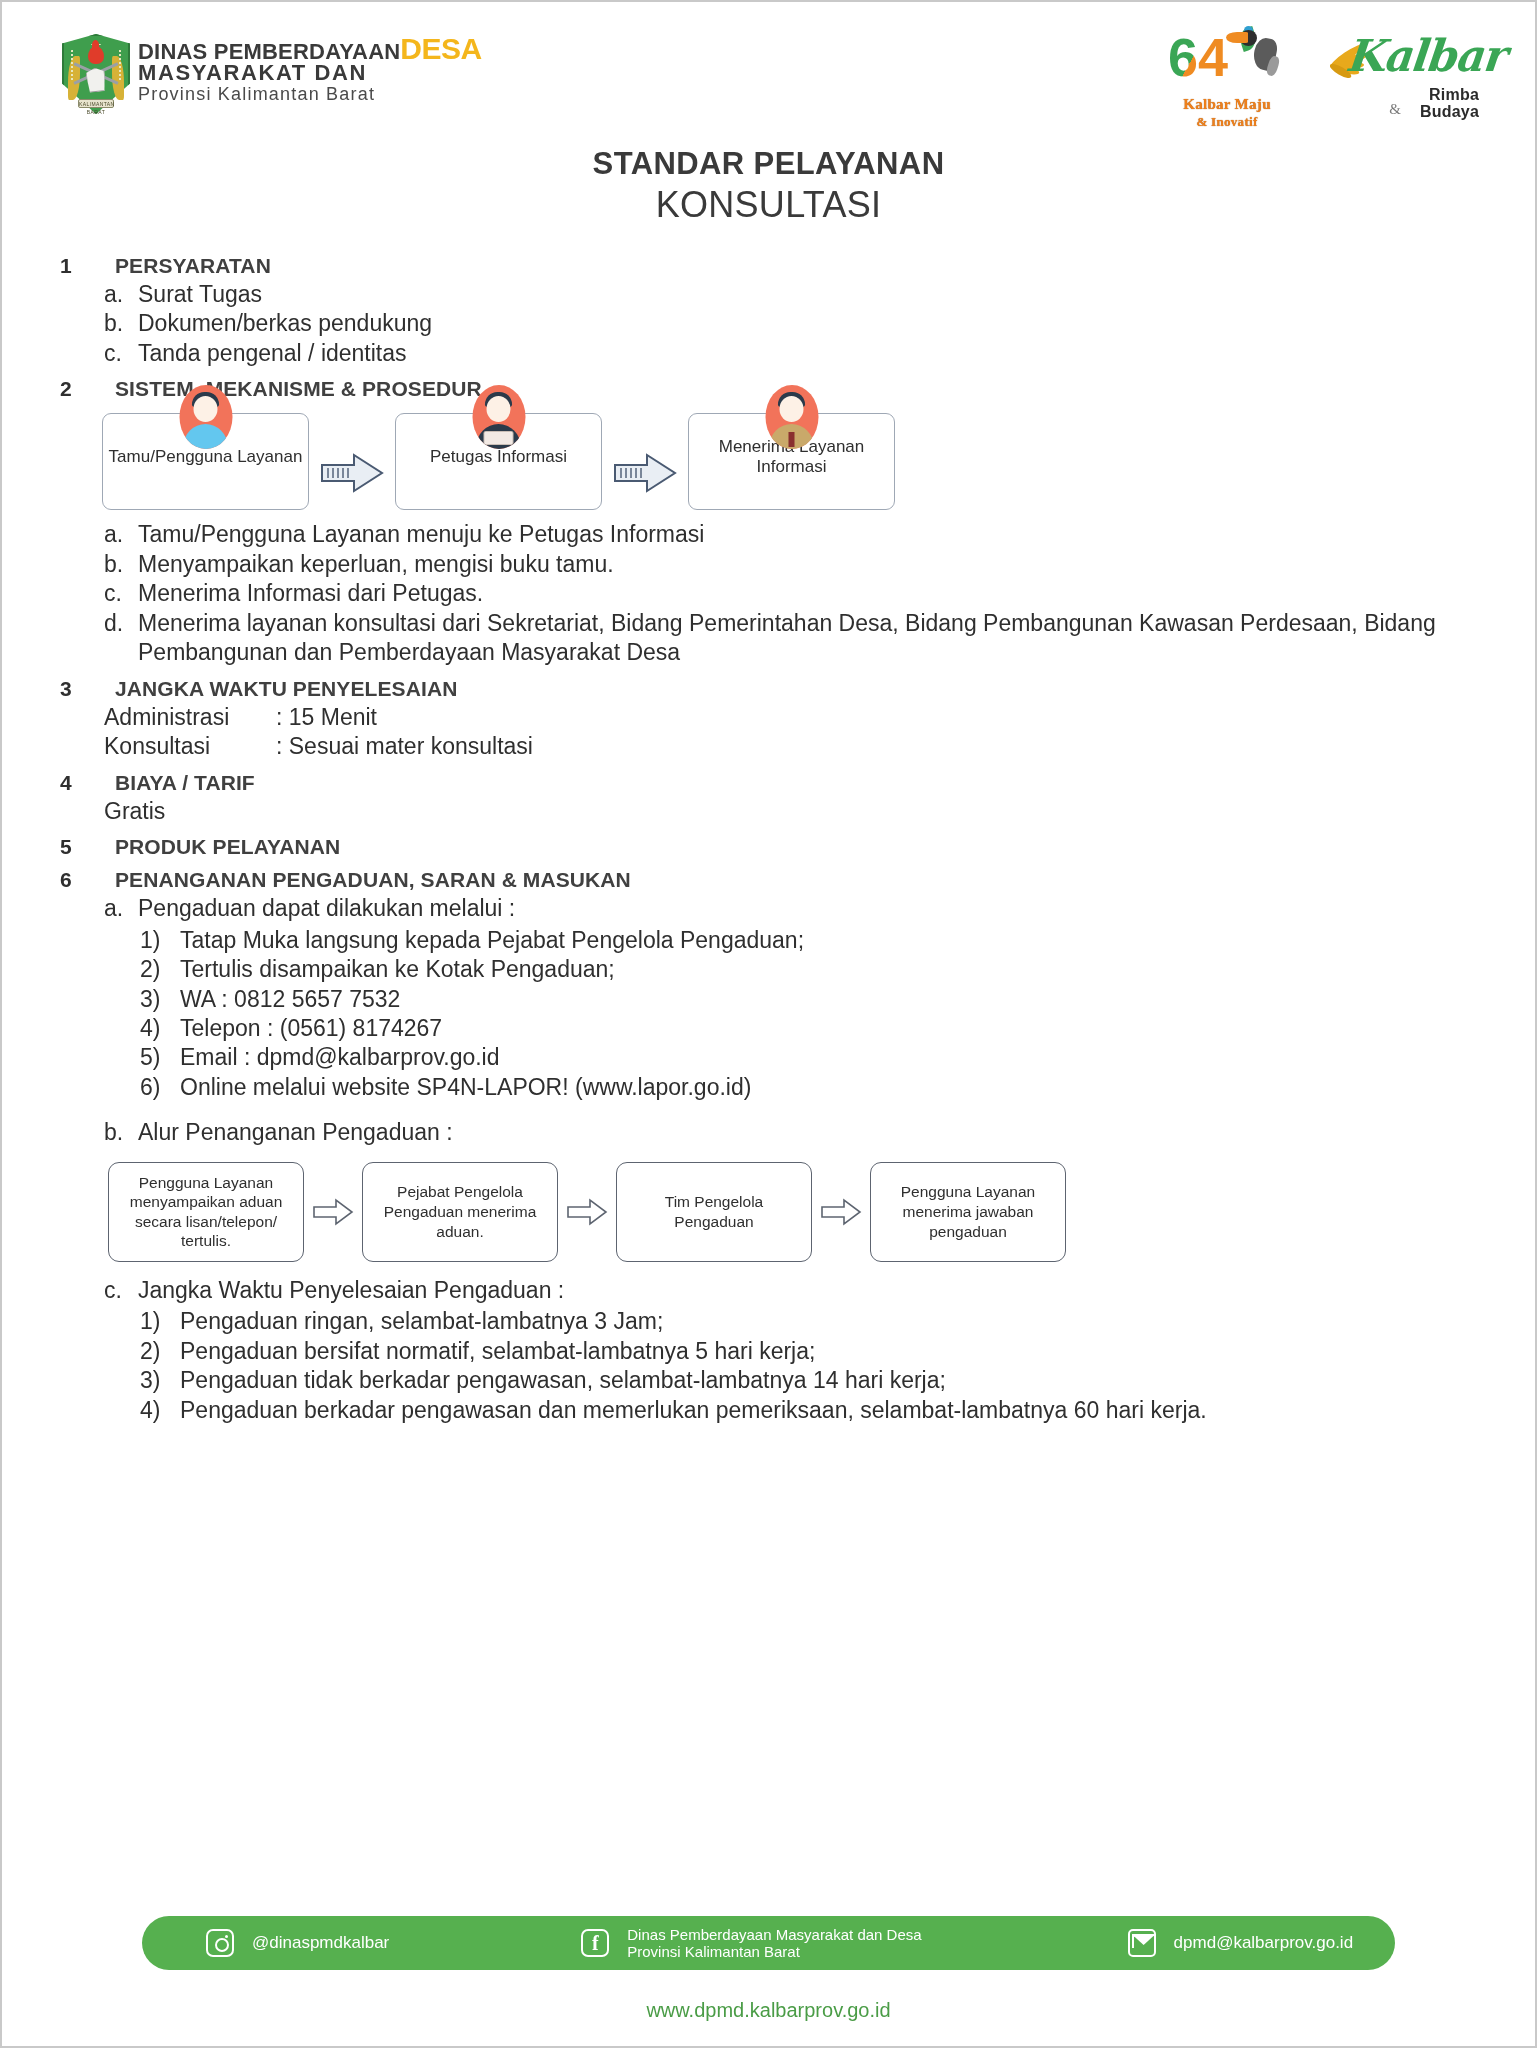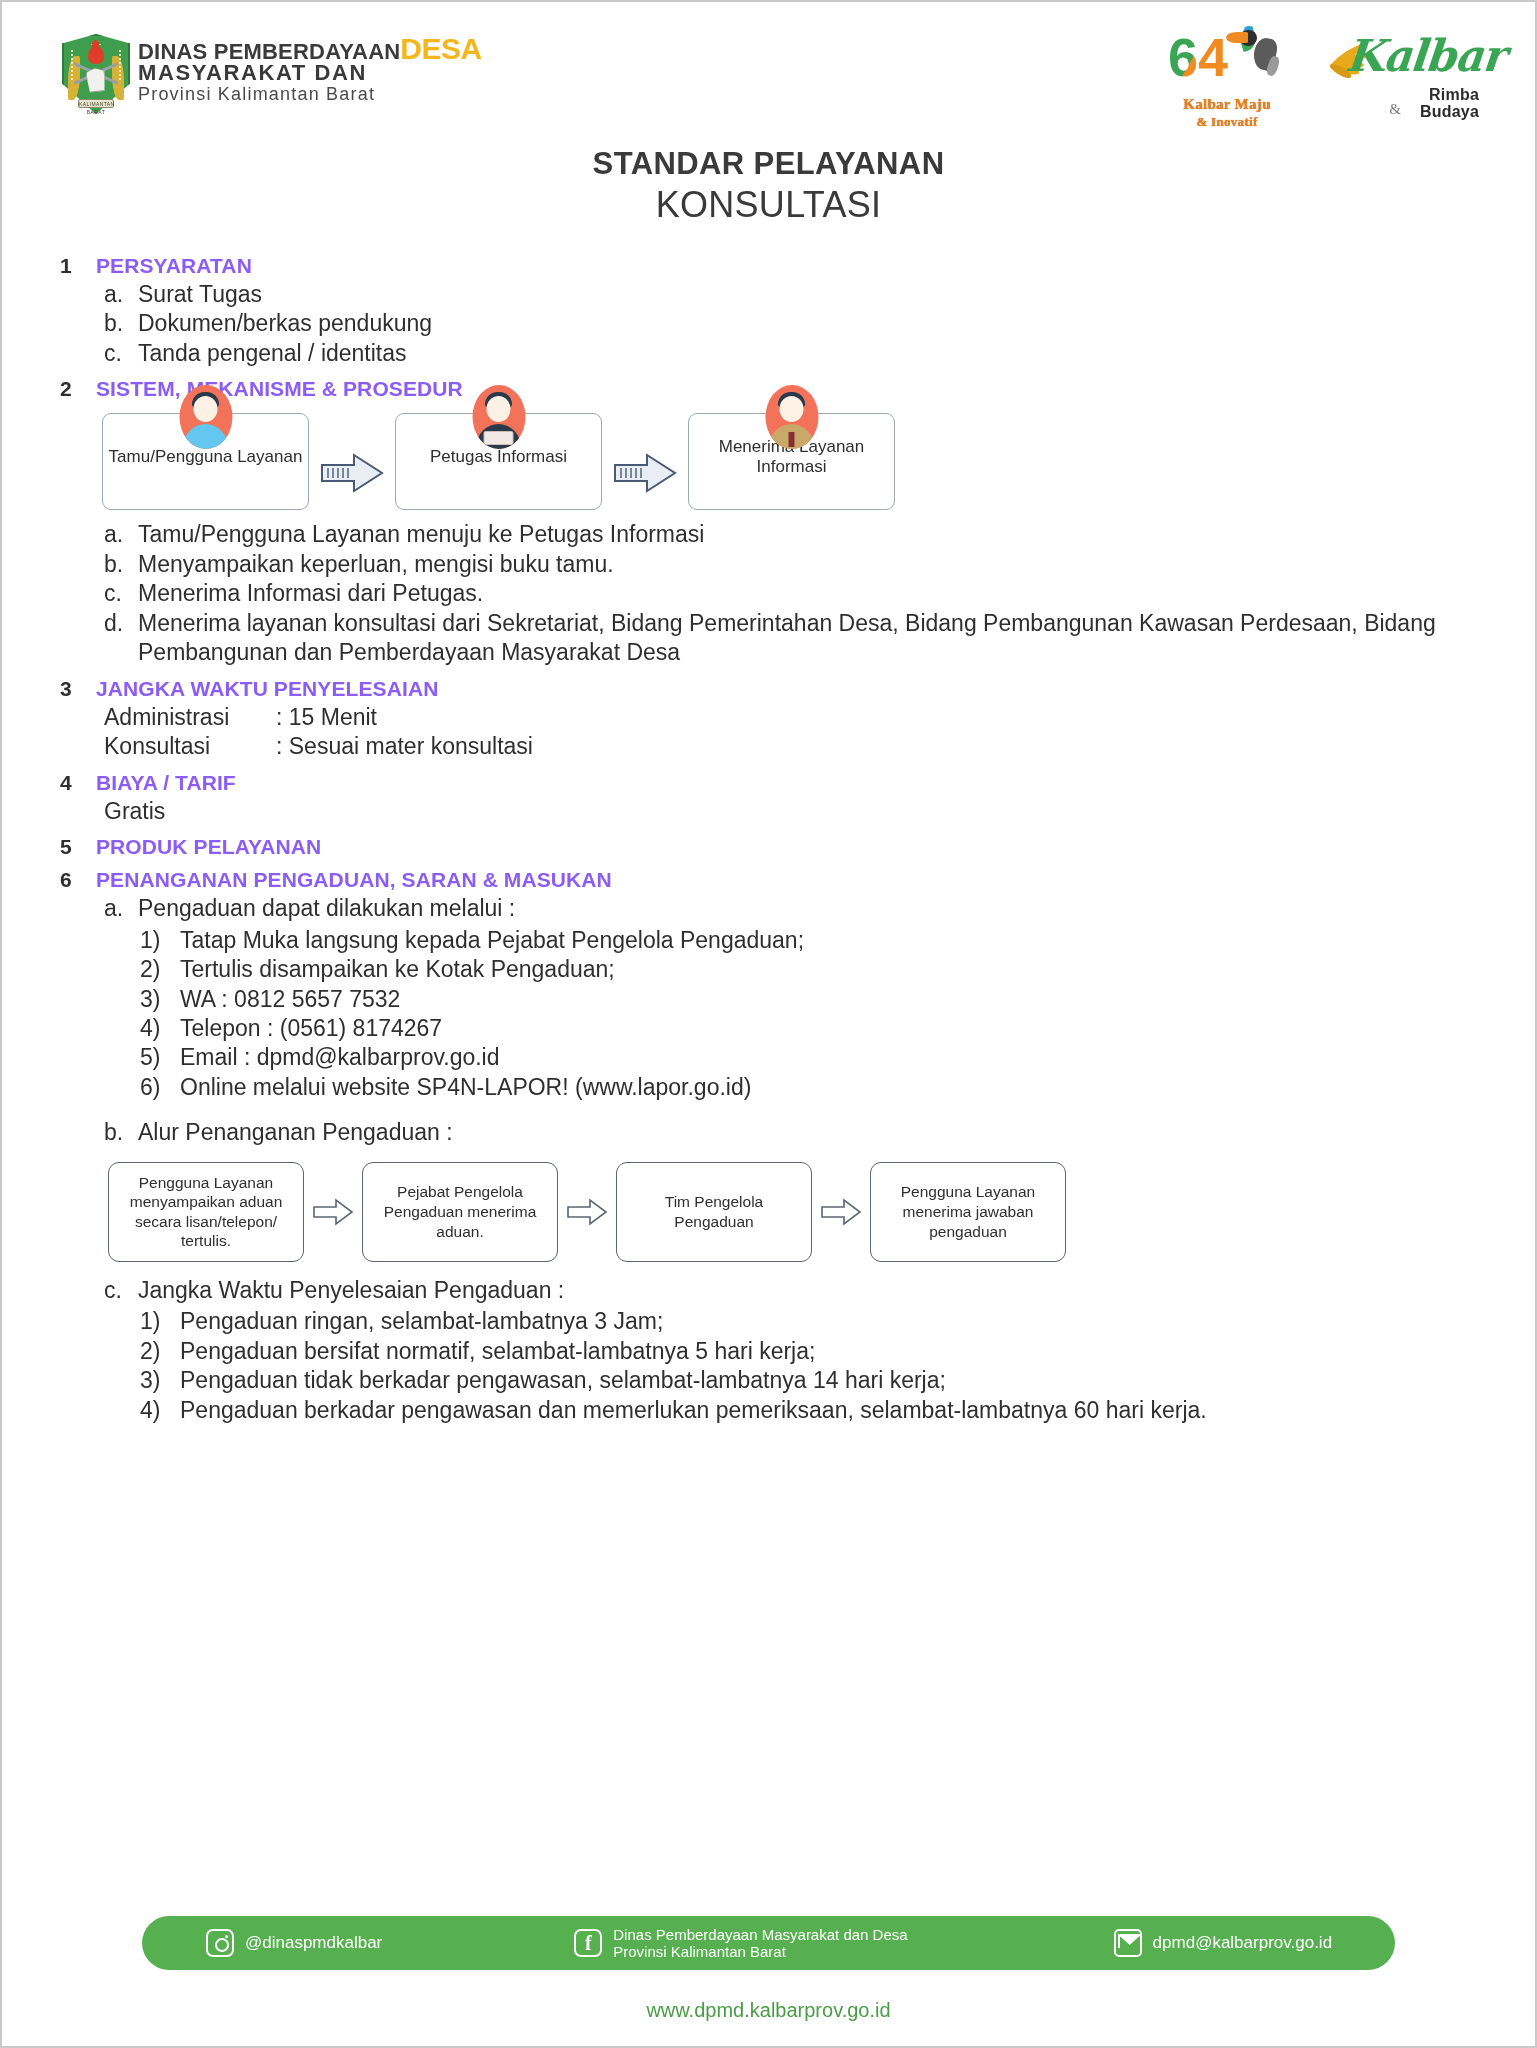--- a/index.html
+++ b/index.html
@@ -184,21 +184,21 @@
   }
 
   
   .body { padding: 0 58px; margin-top: 28px; color: #2f2f2f; }
   .sec { display: flex; margin-top: 9px; }
   .sec-num {
     width: 36px; flex: 0 0 36px; font-size: 21px; font-weight: bold; color: #2f2f2f;
   }
   .sec-body { flex: 1; }
   .sec-title {
-    font-size: 21px; font-weight: bold; color: #8b5cf6; letter-spacing: .1px;
+    font-size: 21px; font-weight: bold; color: #404040; letter-spacing: .1px; margin-left: 19px;
   }
   .plain { font-size: 23px; font-weight: 300; color: #2f2f2f; line-height: 1.26; }
 
   ul.alpha, ul.num { list-style: none; }
   ul.alpha > li, ul.num > li {
     display: flex; font-size: 23px; font-weight: 300; line-height: 1.28;
     color: #2f2f2f;
   }
   ul.alpha > li > .mk { width: 34px; flex: 0 0 34px; }
   ul.num > li > .mk { width: 40px; flex: 0 0 40px; }
@@ -274,21 +274,21 @@
     width: 42px; height: 28px; margin: 0 8px; flex: 0 0 42px;
   }
   .arrow2 svg { width: 100%; height: 100%; }
 
   
   .footbar {
     position: absolute; left: 140px; right: 140px; bottom: 76px;
     height: 54px; background: #56b04f; border-radius: 27px;
     display: flex; align-items: center; color: #fff;
   }
-  .fitem { display: flex; align-items: center; gap: 11px; padding-left: 36px; }
+  .fitem { display: flex; align-items: center; gap: 18px; padding-left: 36px; }
   .fi-ig { margin-left: 28px; }
   .fi-fb { margin-left: 156px; }
   .fi-em { margin-left: 170px; }
   .ficon {
     width: 28px; height: 28px; border: 2px solid #fff; border-radius: 7px;
     position: relative; flex: 0 0 28px;
   }
   .ficon.ig:after {
     content:""; position:absolute; left:7px; top:7px; width:10px; height:10px;
     border:2px solid #fff; border-radius:50%;

